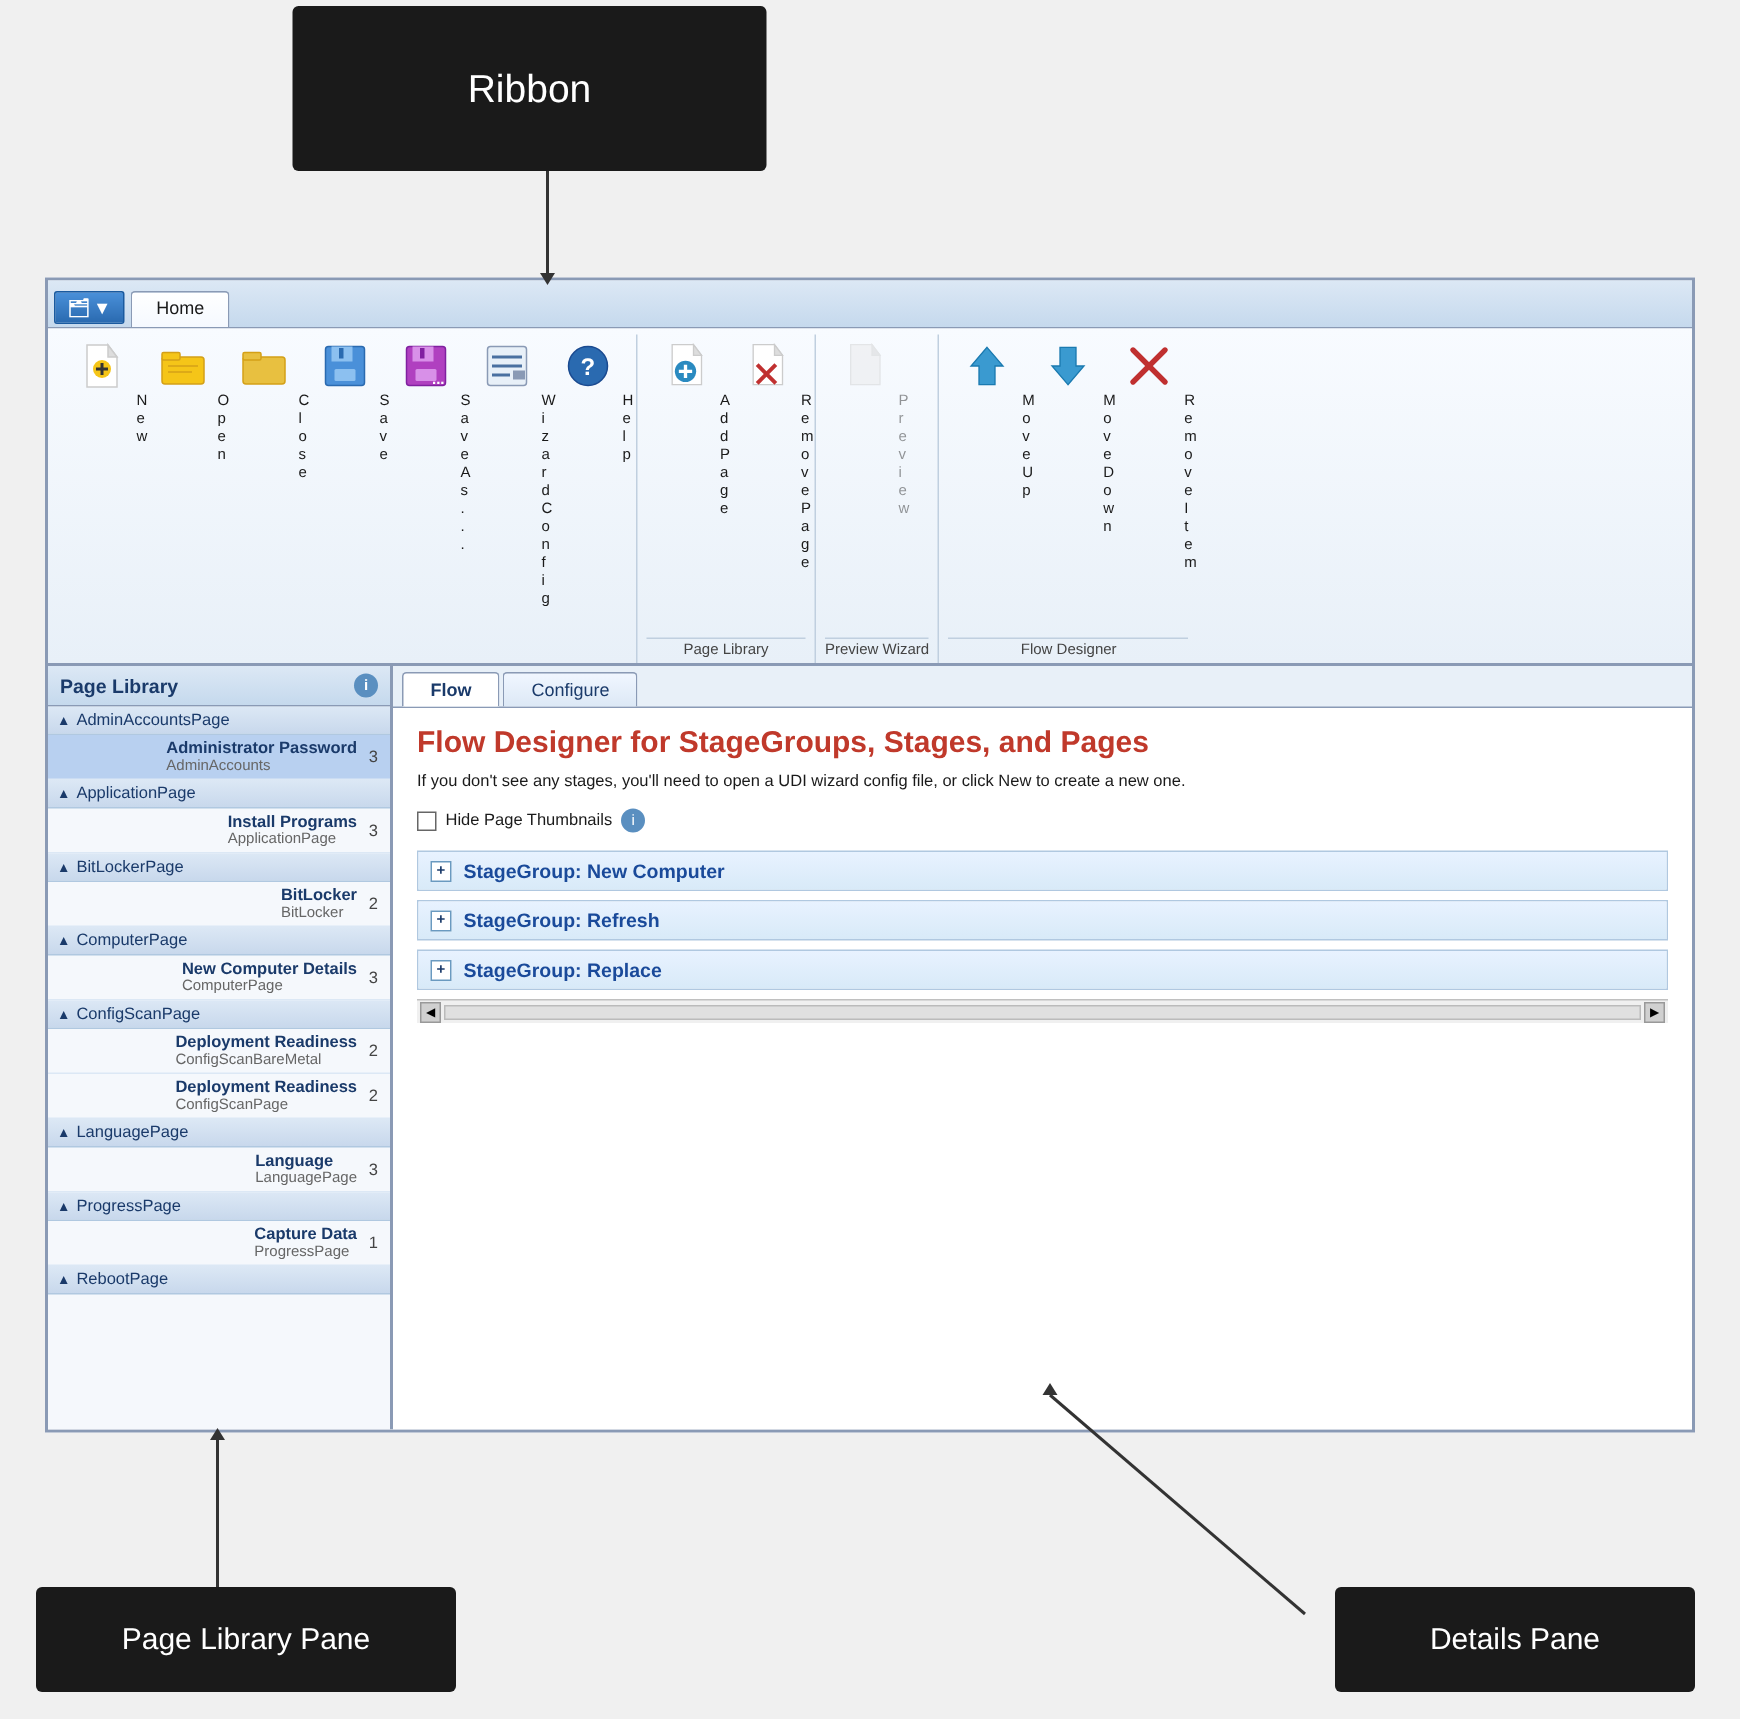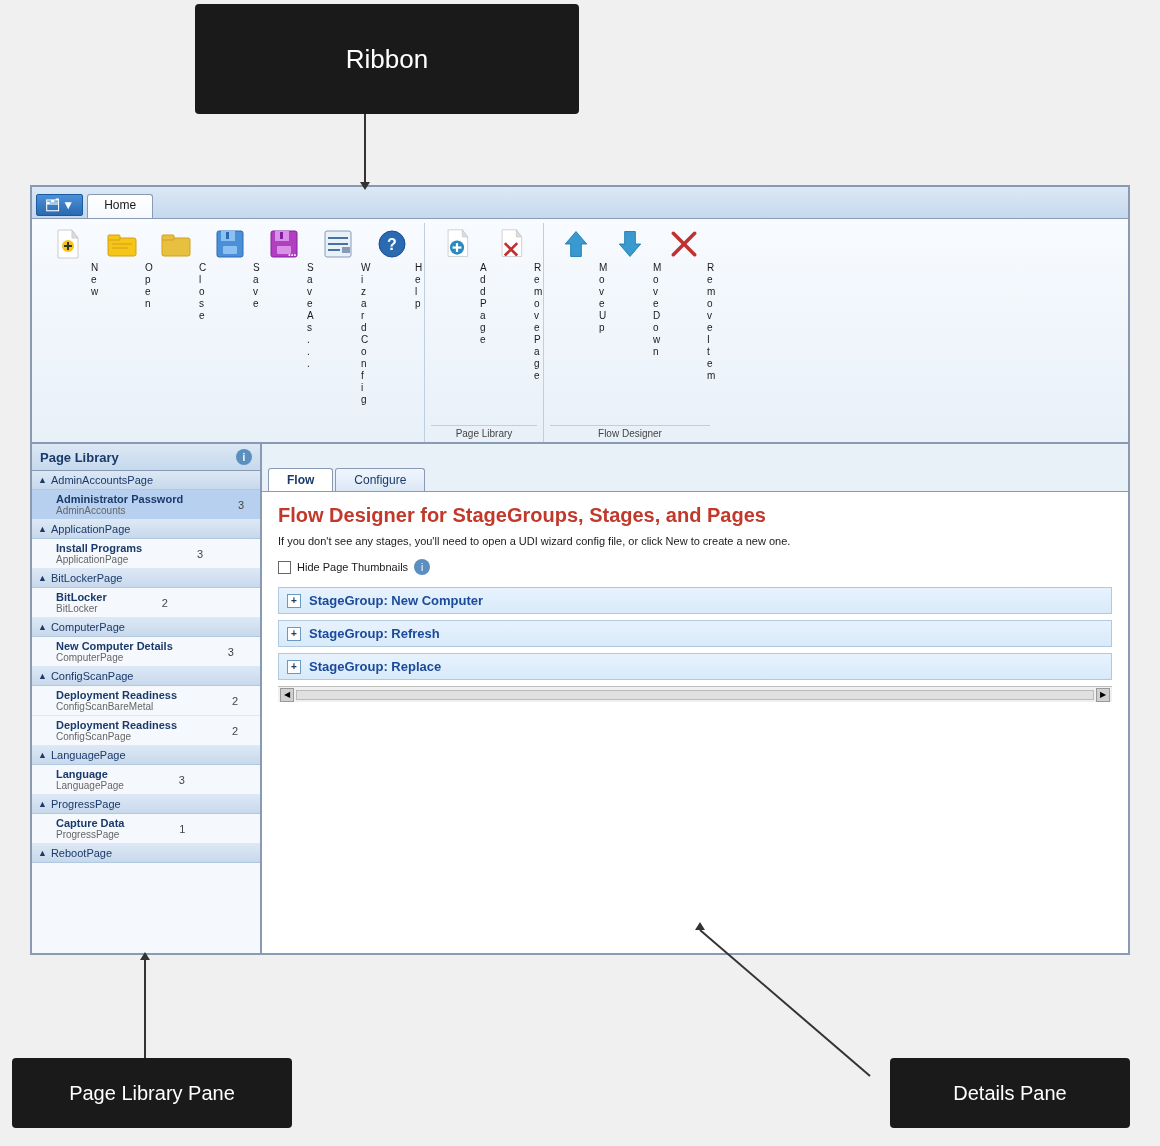--- a/index.html
+++ b/index.html
@@ -21,21 +21,21 @@
       font-size: 20px;
       font-weight: 400;
       text-align: center;
       position: absolute;
       z-index: 10;
     }
 
     #ribbon-label {
       top: 4px;
       left: 195px;
-      width: 384px;
+      width: 316px;
       height: 110px;
       display: flex;
       align-items: center;
       justify-content: center;
       font-size: 26px;
     }
 
     #page-library-label {
       bottom: 18px;
       left: 12px;
@@ -251,27 +251,26 @@
       border-bottom: 1px solid #b0c8e0;
       cursor: pointer;
     }
 
     .library-category-arrow {
       font-size: 9px;
       color: #1a3a6a;
     }
 
     .library-item {
-      padding: 3px 8px 3px 24px;
+      padding: 3px 8px 3px 14px;
       border-bottom: 1px solid #dce8f5;
       display: flex;
       align-items: center;
-      justify-content: flex-start;
-      cursor: pointer;
-      gap: 47px;
+      justify-content: flex-end;
+      cursor: pointer;
     }
     .library-item.selected {
       background: #b8d0f0;
     }
 
     .library-item-info {
       display: flex;
       flex-direction: column;
     }
 
@@ -313,21 +312,20 @@
 
     .sub-tab {
       padding: 4px 18px;
       font-size: 12px;
       cursor: pointer;
       border: 1px solid #8a9ab5;
       border-bottom: none;
       border-radius: 3px 3px 0 0;
       background: linear-gradient(to bottom, #f0f6ff, #dce8f5);
       color: #1a3a6a;
-      margin-top: 20px;
     }
     .sub-tab.active {
       background: #ffffff;
       font-weight: bold;
       color: #1a3a6a;
     }
 
     
     .flow-content {
       flex: 1;
@@ -476,21 +474,21 @@
   <line x1="365" y1="114" x2="365" y2="182" stroke="#333" stroke-width="2"></line>
   <polygon points="360,182 370,182 365,190" fill="#333"></polygon>
 
   <line x1="145" y1="960" x2="145" y2="1076" stroke="#333" stroke-width="2"></line>
   <polygon points="140,960 150,960 145,952" fill="#333"></polygon>
 
   <line x1="700" y1="930" x2="870" y2="1076" stroke="#333" stroke-width="2"></line>
   <polygon points="695,930 705,930 700,922" fill="#333"></polygon>
 </svg>
 
-<div class="annotation-box" id="page-library-label" style="bottom: 18px; left: 12px; width: 280px; height: 70px; position: absolute; display: flex; align-items: center; justify-content: center; font-size: 20px;">Page Library Pane</div>
+<div class="annotation-box" id="page-library-label" style="bottom: 18px; left: 24px; width: 280px; height: 70px; position: absolute; display: flex; align-items: center; justify-content: center; font-size: 20px;">Page Library Pane</div>
 
 <div class="annotation-box" id="details-pane-label" style="bottom: 18px; right: 30px; width: 240px; height: 70px; position: absolute; display: flex; align-items: center; justify-content: center; font-size: 20px;">Details Pane</div>
 
 <div class="app-window">
 
   <div class="title-bar">
     <button class="app-menu-btn">
       <span>🗂</span>
       <span>▼</span>
     </button>
@@ -615,20 +613,36 @@
               <line x1="25" y1="17" x2="11" y2="31" stroke="#c03030" stroke-width="3"></line>
             </svg>
           </div>
           <span class="ribbon-btn-label">Remove Page</span>
         </div>
 
       </div>
       <div class="ribbon-group-label">Page Library</div>
     </div>
 
+    <div class="ribbon-group">
+      <div class="ribbon-buttons">
+
+        <div class="ribbon-btn disabled">
+          <div class="ribbon-icon">
+            <svg width="36" height="36" viewBox="0 0 36 36">
+              <polygon points="8,2 24,2 30,10 30,32 8,32" fill="#e8e8e8" stroke="#ccc" stroke-width="1"></polygon>
+              <polygon points="24,2 24,10 30,10" fill="#d0d0d0" stroke="#ccc" stroke-width="1"></polygon>
+            </svg>
+          </div>
+          <span class="ribbon-btn-label">Preview</span>
+        </div>
+
+      </div>
+      <div class="ribbon-group-label">Preview Wizard</div>
+    </div>
 
     <div class="ribbon-group">
       <div class="ribbon-buttons">
 
         <div class="ribbon-btn">
           <div class="ribbon-icon">
             <svg width="36" height="36" viewBox="0 0 36 36">
               <polygon points="18,4 30,18 24,18 24,32 12,32 12,18 6,18" fill="#3a9ad0" stroke="#1a7ab0" stroke-width="1"></polygon>
             </svg>
           </div>

